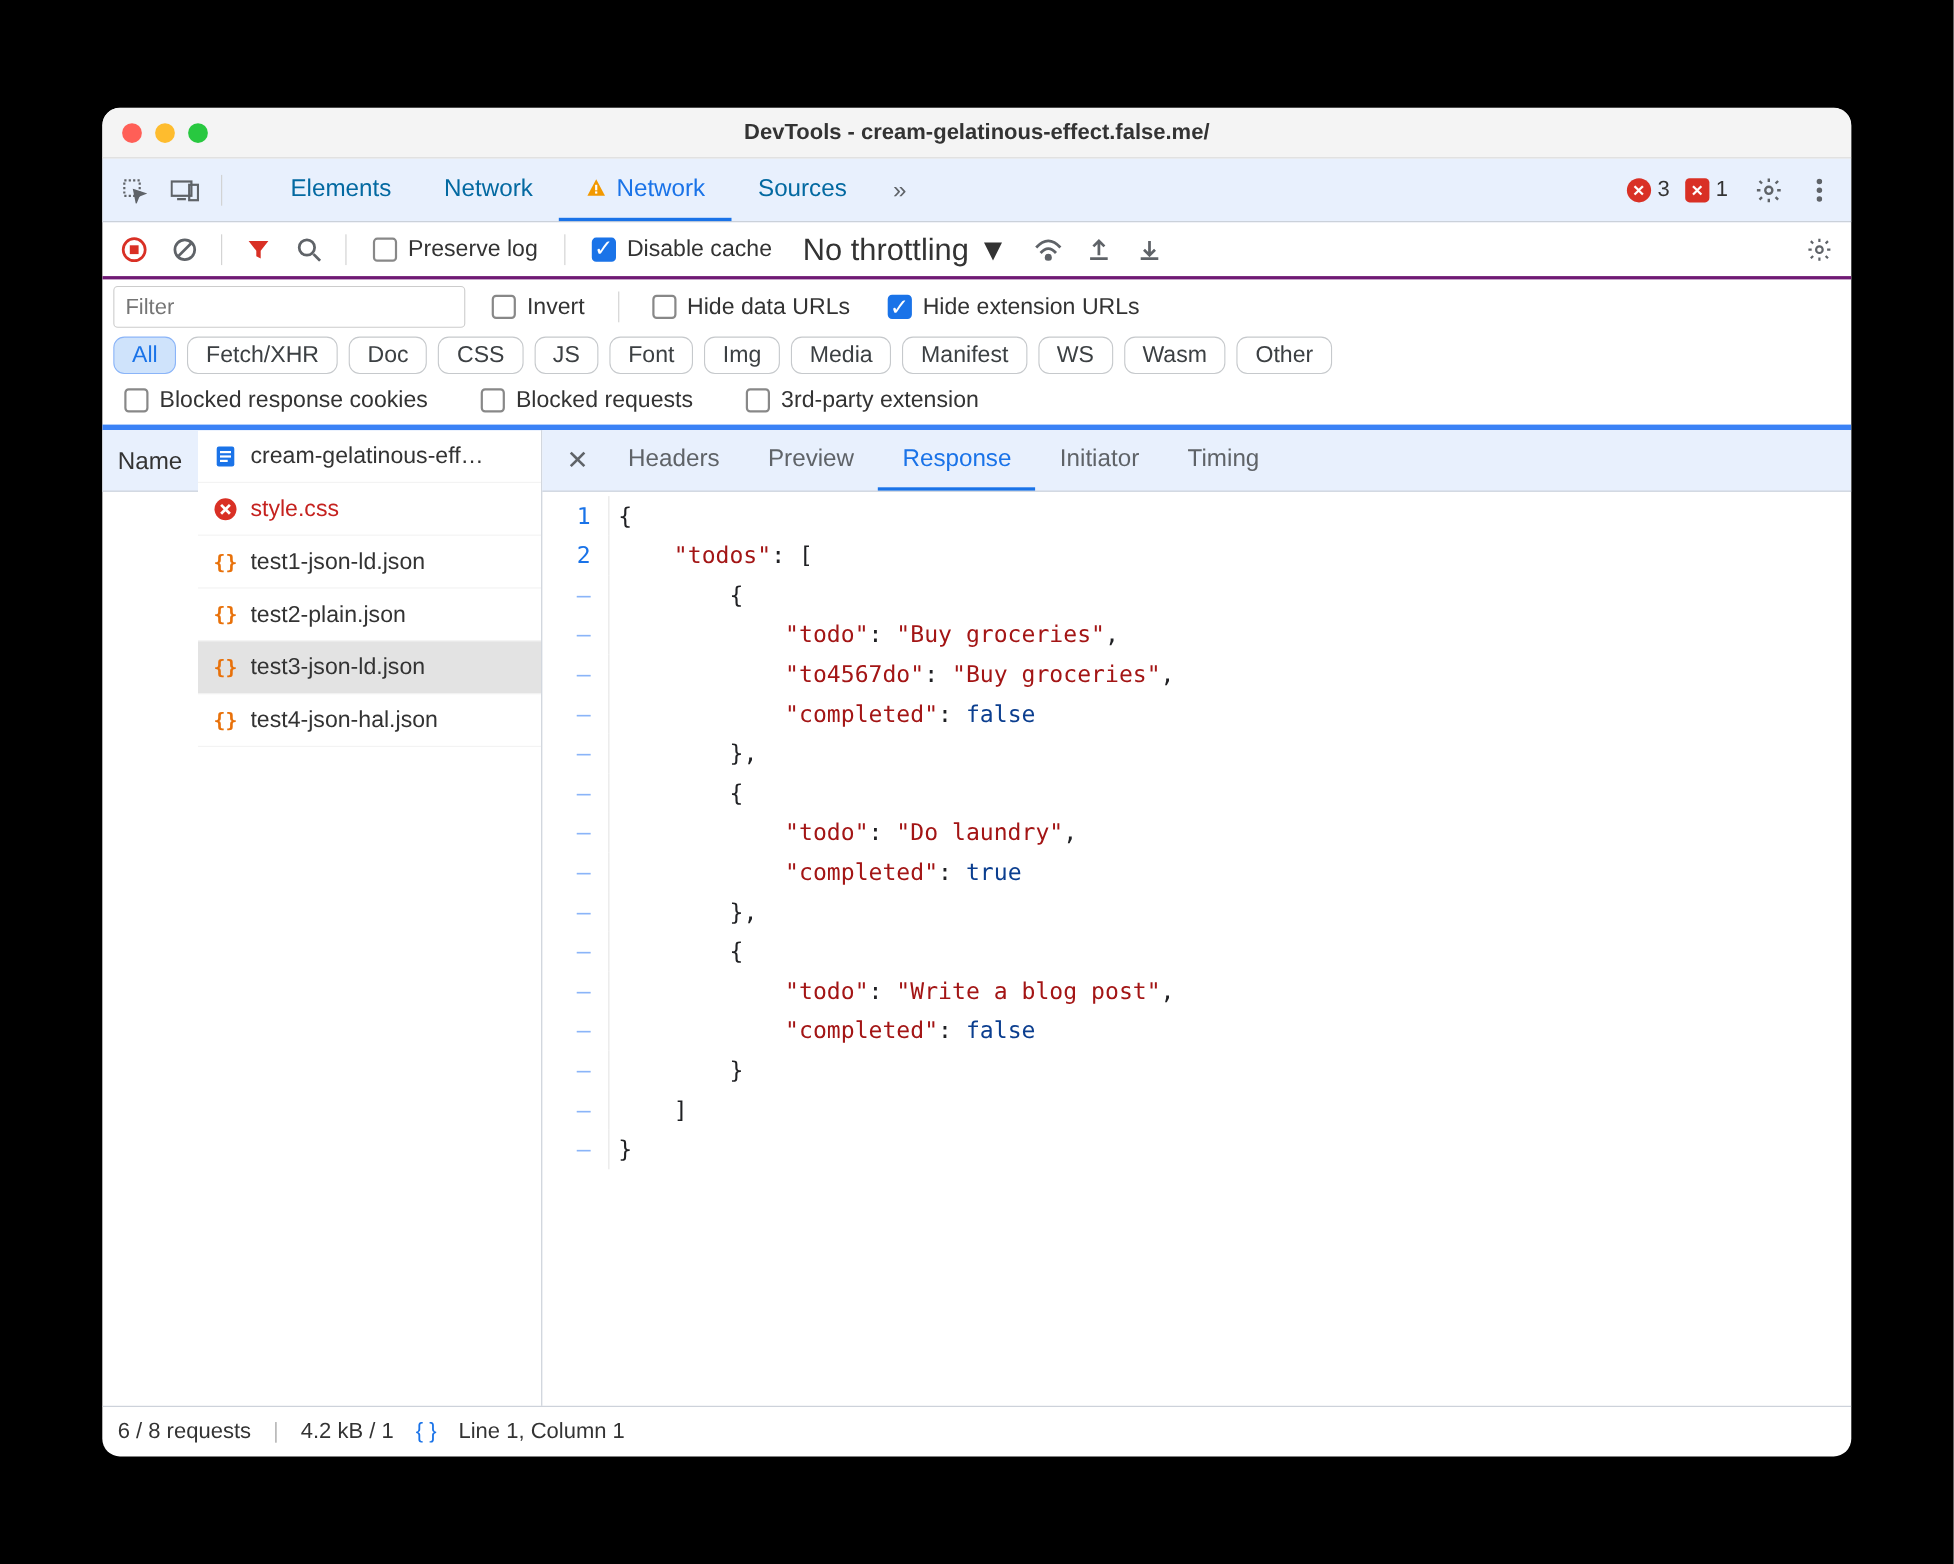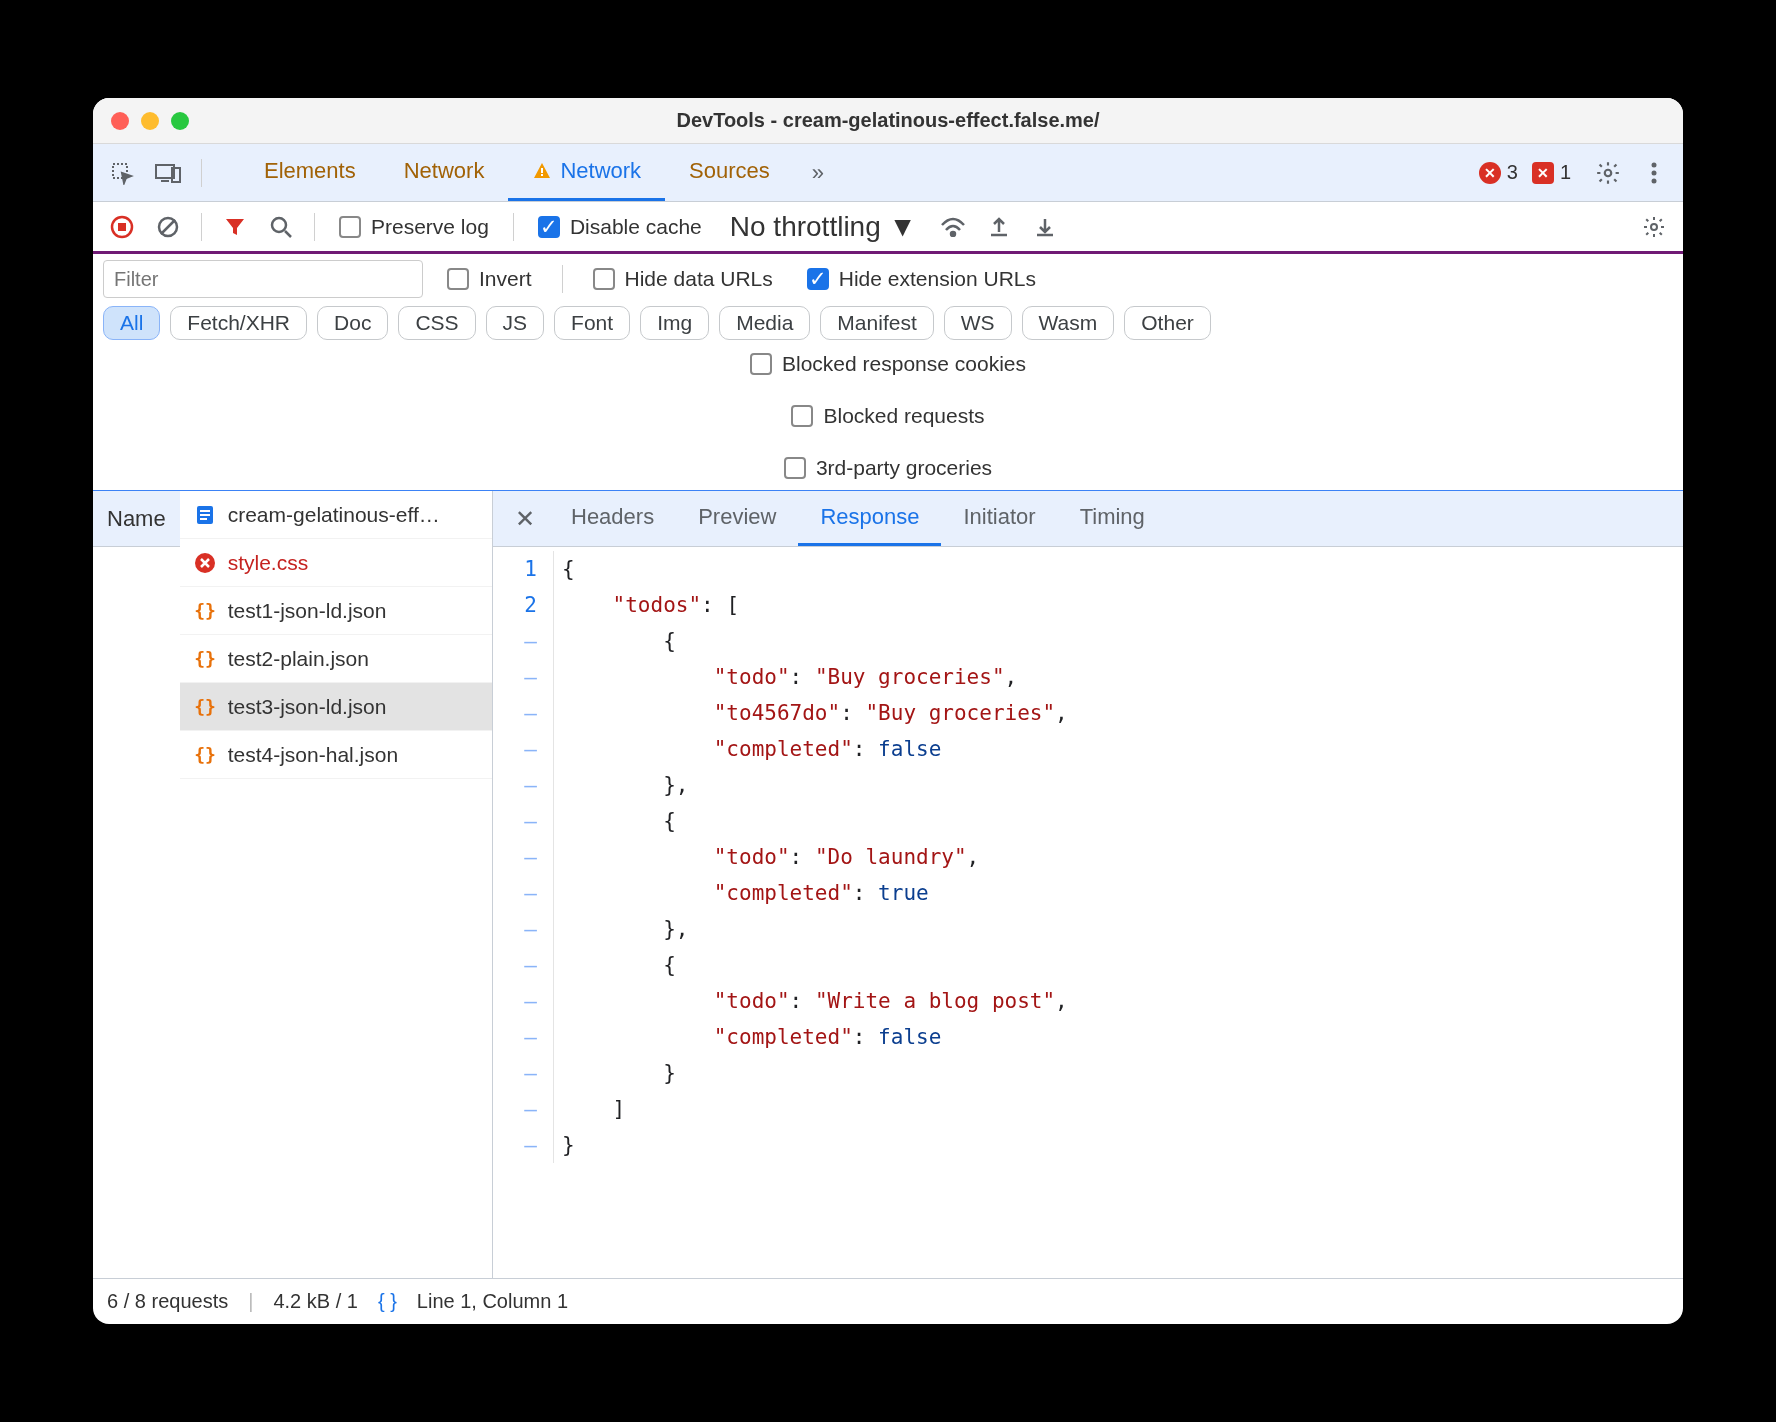--- a/index.html
+++ b/index.html
@@ -52,21 +52,21 @@
   padding: 0 10px;
   gap: 8px;
 }
 .tabs-bar .icon-btn, .toolbar .icon-btn {
   width: 38px; height: 38px;
   display: flex; align-items: center; justify-content: center;
   color: #4c4c4c; cursor: pointer;
 }
 .tabs-bar .tabs { display: flex; margin-left: 24px; gap: 0; height: 100%; align-items: stretch; }
 .tabs-bar .tab {
-  padding: 0 24px; display: flex; align-items: center; font-size: 22px; color: #a16207;
+  padding: 0 24px; display: flex; align-items: center; font-size: 22px; color: #0369a1;
   border-bottom: 3px solid transparent; cursor: pointer; gap: 8px;
 }
 .tabs-bar .tab.active { color: #1a73e8; border-bottom-color: #1a73e8; }
 .tabs-bar .overflow { font-size: 22px; color: #5f6368; margin-left: 10px; cursor: pointer; }
 .tabs-bar .spacer { flex: 1; }
 .badge-group { display: flex; align-items: center; gap: 14px; margin-right: 10px; }
 .badge { display: flex; align-items: center; gap: 6px; font-size: 20px; color: #333; }
 .badge-icon { width: 22px; height: 22px; border-radius: 50%; display: flex; align-items: center; justify-content: center; color: #fff; font-size: 14px; font-weight: bold; }
 .badge-icon.err-circ { background: #d93025; }
 .badge-icon.err-sq { background: #d93025; border-radius: 4px; }
@@ -102,22 +102,21 @@
 }
 .chip {
   padding: 4px 16px; border: 1px solid #c6c9cc; border-radius: 10px;
   font-size: 21px; color: #3c4043; cursor: pointer; background: #fff;
 }
 .chip.active { background: #cfe3fb; border-color: #8ab4f8; color: #1a73e8; }
 
 
 .extra-row {
   display: flex; align-items: center; padding: 4px 10px 10px 10px; gap: 28px;
-  border-bottom: 1px solid #3b82f6;
-  flex-direction: column;
+  border-bottom: 5px solid #3b82f6;
 }
 
 
 .main { flex: 1; display: flex; min-height: 0; }
 .reqlist { width: 400px; border-right: 1px solid #c8ced6; display: flex; }
 .reqlist-header {
   height: 56px; background: #e8f0fd; border-bottom: 1px solid #c8ced6;
   display: flex; align-items: center; padding: 0 14px; font-size: 22px; color: #333;
 }
 .reqlist-body { flex: 1; overflow: auto; }
@@ -348,21 +347,21 @@
     <label class="check">
       <span class="checkbox"></span>
       <span>Blocked response cookies</span>
     </label>
     <label class="check">
       <span class="checkbox"></span>
       <span>Blocked requests</span>
     </label>
     <label class="check">
       <span class="checkbox"></span>
-      <span>3rd-party groceries</span>
+      <span>3rd-party extension</span>
     </label>
   </div>
 
   <div class="main">
     <div class="reqlist">
       <div class="reqlist-header">Name</div>
       <div class="reqlist-body" id="reqlist-body">
           <div class="req-row">
             <span class="ri">
               <svg width="22" height="22" viewBox="0 0 22 22">

